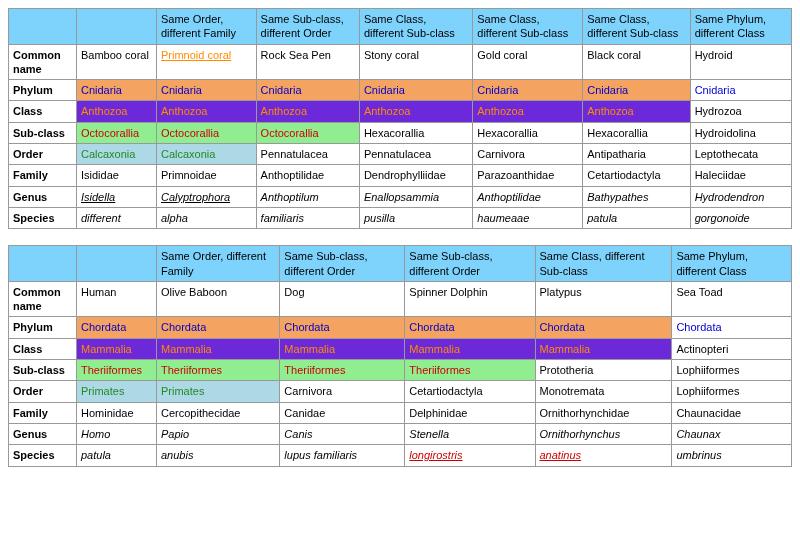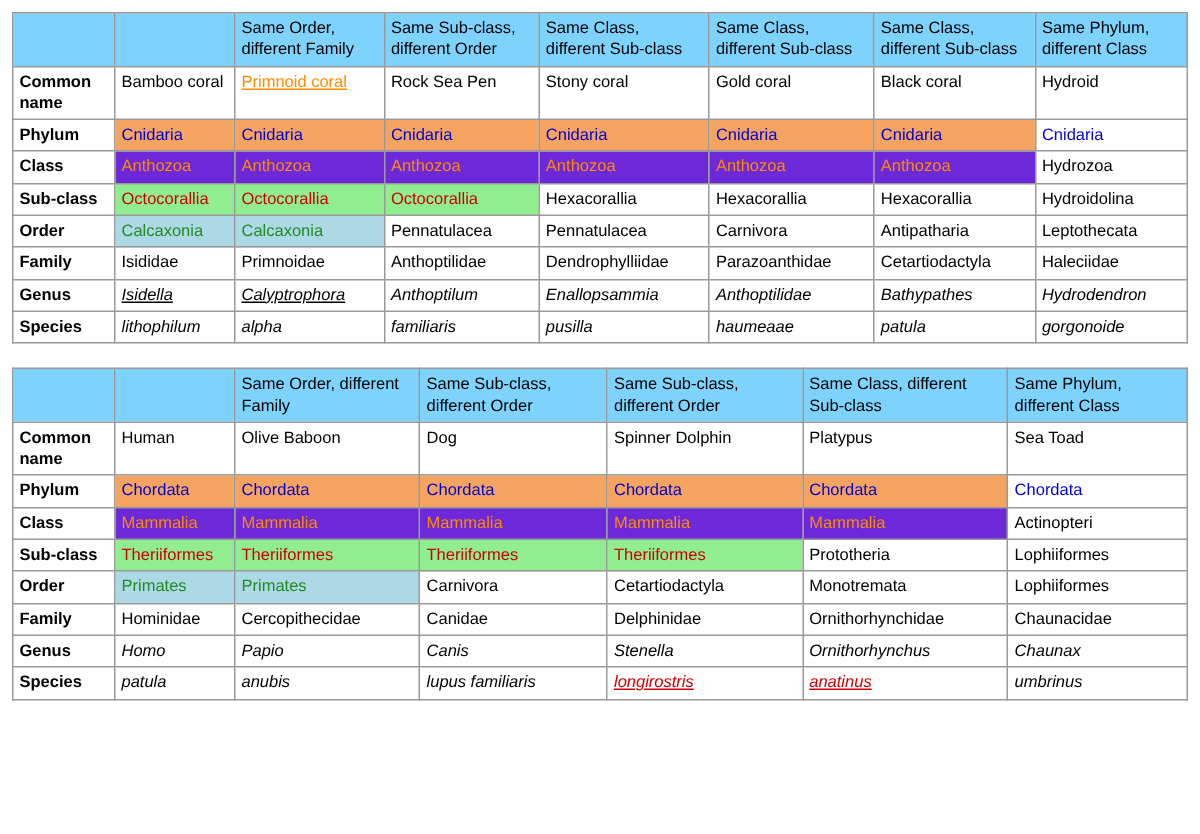--- a/index.html
+++ b/index.html
@@ -135,21 +135,21 @@
       <td><span class="italic underline">Calyptrophora</span></td>
       <td><span class="italic">Anthoptilum</span></td>
       <td><span class="italic">Enallopsammia</span></td>
       <td><span class="italic">Anthoptilidae</span></td>
       <td><span class="italic">Bathypathes</span></td>
       <td><span class="italic">Hydrodendron</span></td>
     </tr>
 
     <tr>
       <td class="row-label first-col">Species</td>
-      <td><span class="italic">lithophilum</span></td>
+      <td><span class="italic">different</span></td>
       <td><span class="italic">alpha</span></td>
       <td><span class="italic">familiaris</span></td>
       <td><span class="italic">pusilla</span></td>
       <td><span class="italic">haumeaae</span></td>
       <td><span class="italic">patula</span></td>
       <td><span class="italic">gorgonoide</span></td>
     </tr>
   </tbody>
 </table>
 

